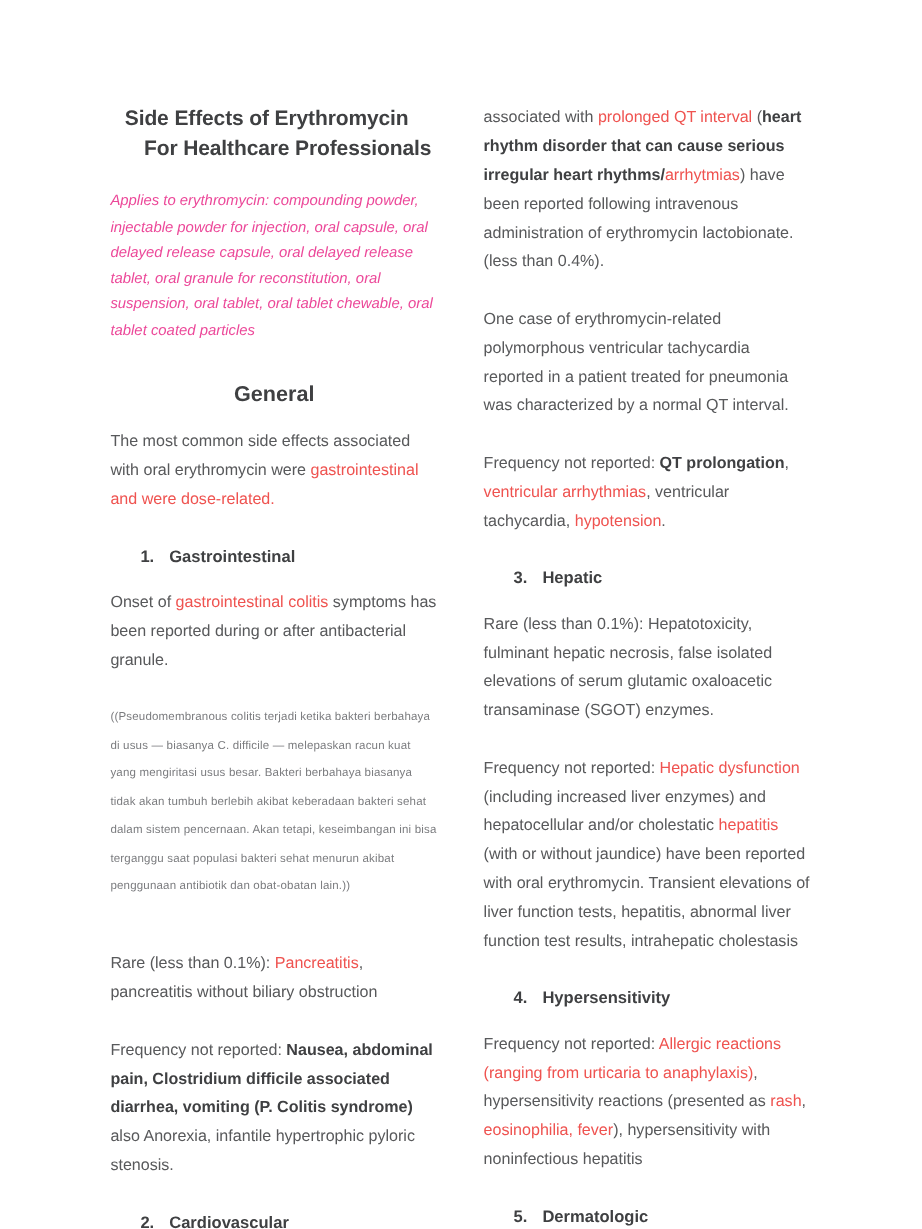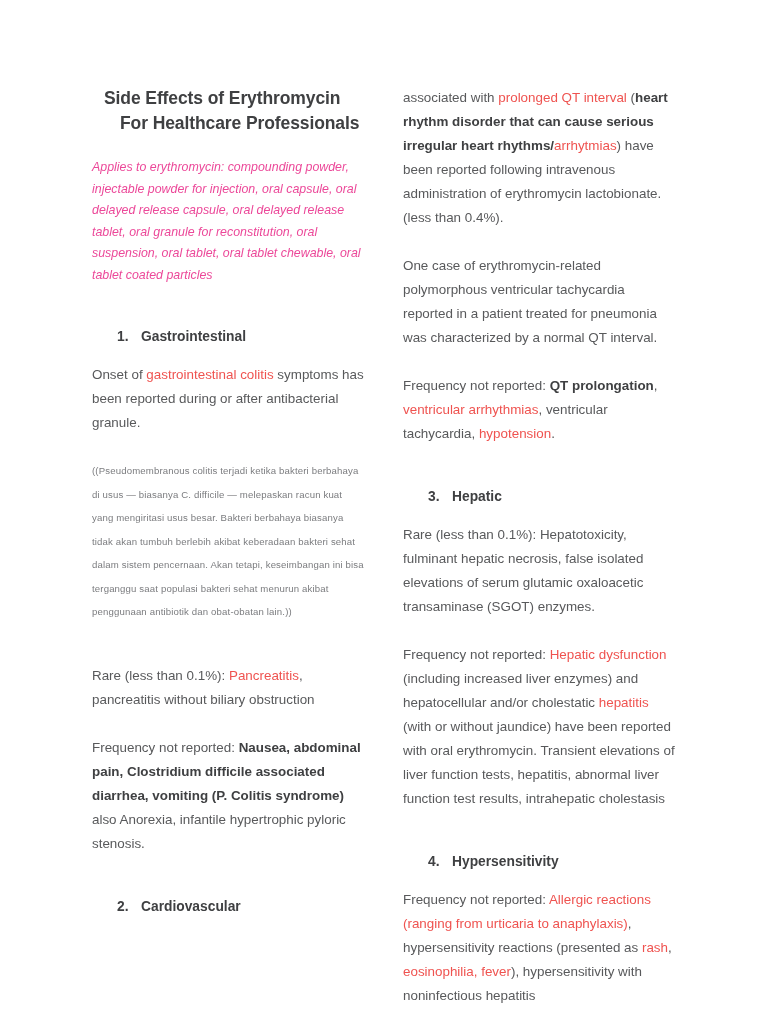--- a/index.html
+++ b/index.html
@@ -66,21 +66,21 @@
     text-align: center;
     margin: 0 0 16px 0;
     line-height: 24px;
   }
 
   
   .num-heading {
     font-size: 13.8px;
     font-weight: bold;
     color: #3f4042;
-    margin: 41px 0 16px 0;
+    margin: 26px 0 16px 0;
     padding-left: 25px;
     line-height: 20px;
   }
   .num-heading .num {
     display: inline-block;
     width: 24px;
   }
 
   
   p.body {
@@ -111,21 +111,23 @@
 
     <div class="col">
 
       <h1 class="doc-title">
         <span class="tline">Side Effects of Erythromycin</span>
         <span class="tline second">For Healthcare Professionals</span>
       </h1>
 
       <p class="applies">Applies to erythromycin: compounding powder, injectable powder for injection, oral capsule, oral delayed release capsule, oral delayed release tablet, oral granule for reconstitution, oral suspension, oral tablet, oral tablet chewable, oral tablet coated particles</p>
 
+      <h2 class="general-heading">General</h2>
 
+      <p class="body"><span>The most common side effects associated with oral erythromycin were </span><span class="hl">gastrointestinal and were dose-related.</span></p>
 
       <div>
           <h3 class="num-heading"><span class="num">1.</span><span>Gastrointestinal</span></h3>
           <p class="body"><span>Onset of </span><span class="hl">gastrointestinal colitis</span><span> symptoms has been reported during or after antibacterial granule.</span></p>
           <p class="note"><span>((Pseudomembranous colitis terjadi ketika bakteri berbahaya di usus — biasanya C. difficile — melepaskan racun kuat yang mengiritasi usus besar. Bakteri berbahaya biasanya tidak akan tumbuh berlebih akibat keberadaan bakteri sehat dalam sistem pencernaan. Akan tetapi, keseimbangan ini bisa terganggu saat populasi bakteri sehat menurun akibat penggunaan antibiotik dan obat-obatan lain.))</span></p>
           <p class="body"><span>Rare (less than 0.1%): </span><span class="hl">Pancreatitis</span><span>, pancreatitis without biliary obstruction</span></p>
           <p class="body"><span>Frequency not reported: </span><span class="bd">Nausea, abdominal pain, Clostridium difficile associated diarrhea, vomiting (P. Colitis syndrome)</span><span> also Anorexia, infantile hypertrophic pyloric stenosis.</span></p>
           <h3 class="num-heading"><span class="num">2.</span><span>Cardiovascular</span></h3>
         </div>
     </div>

